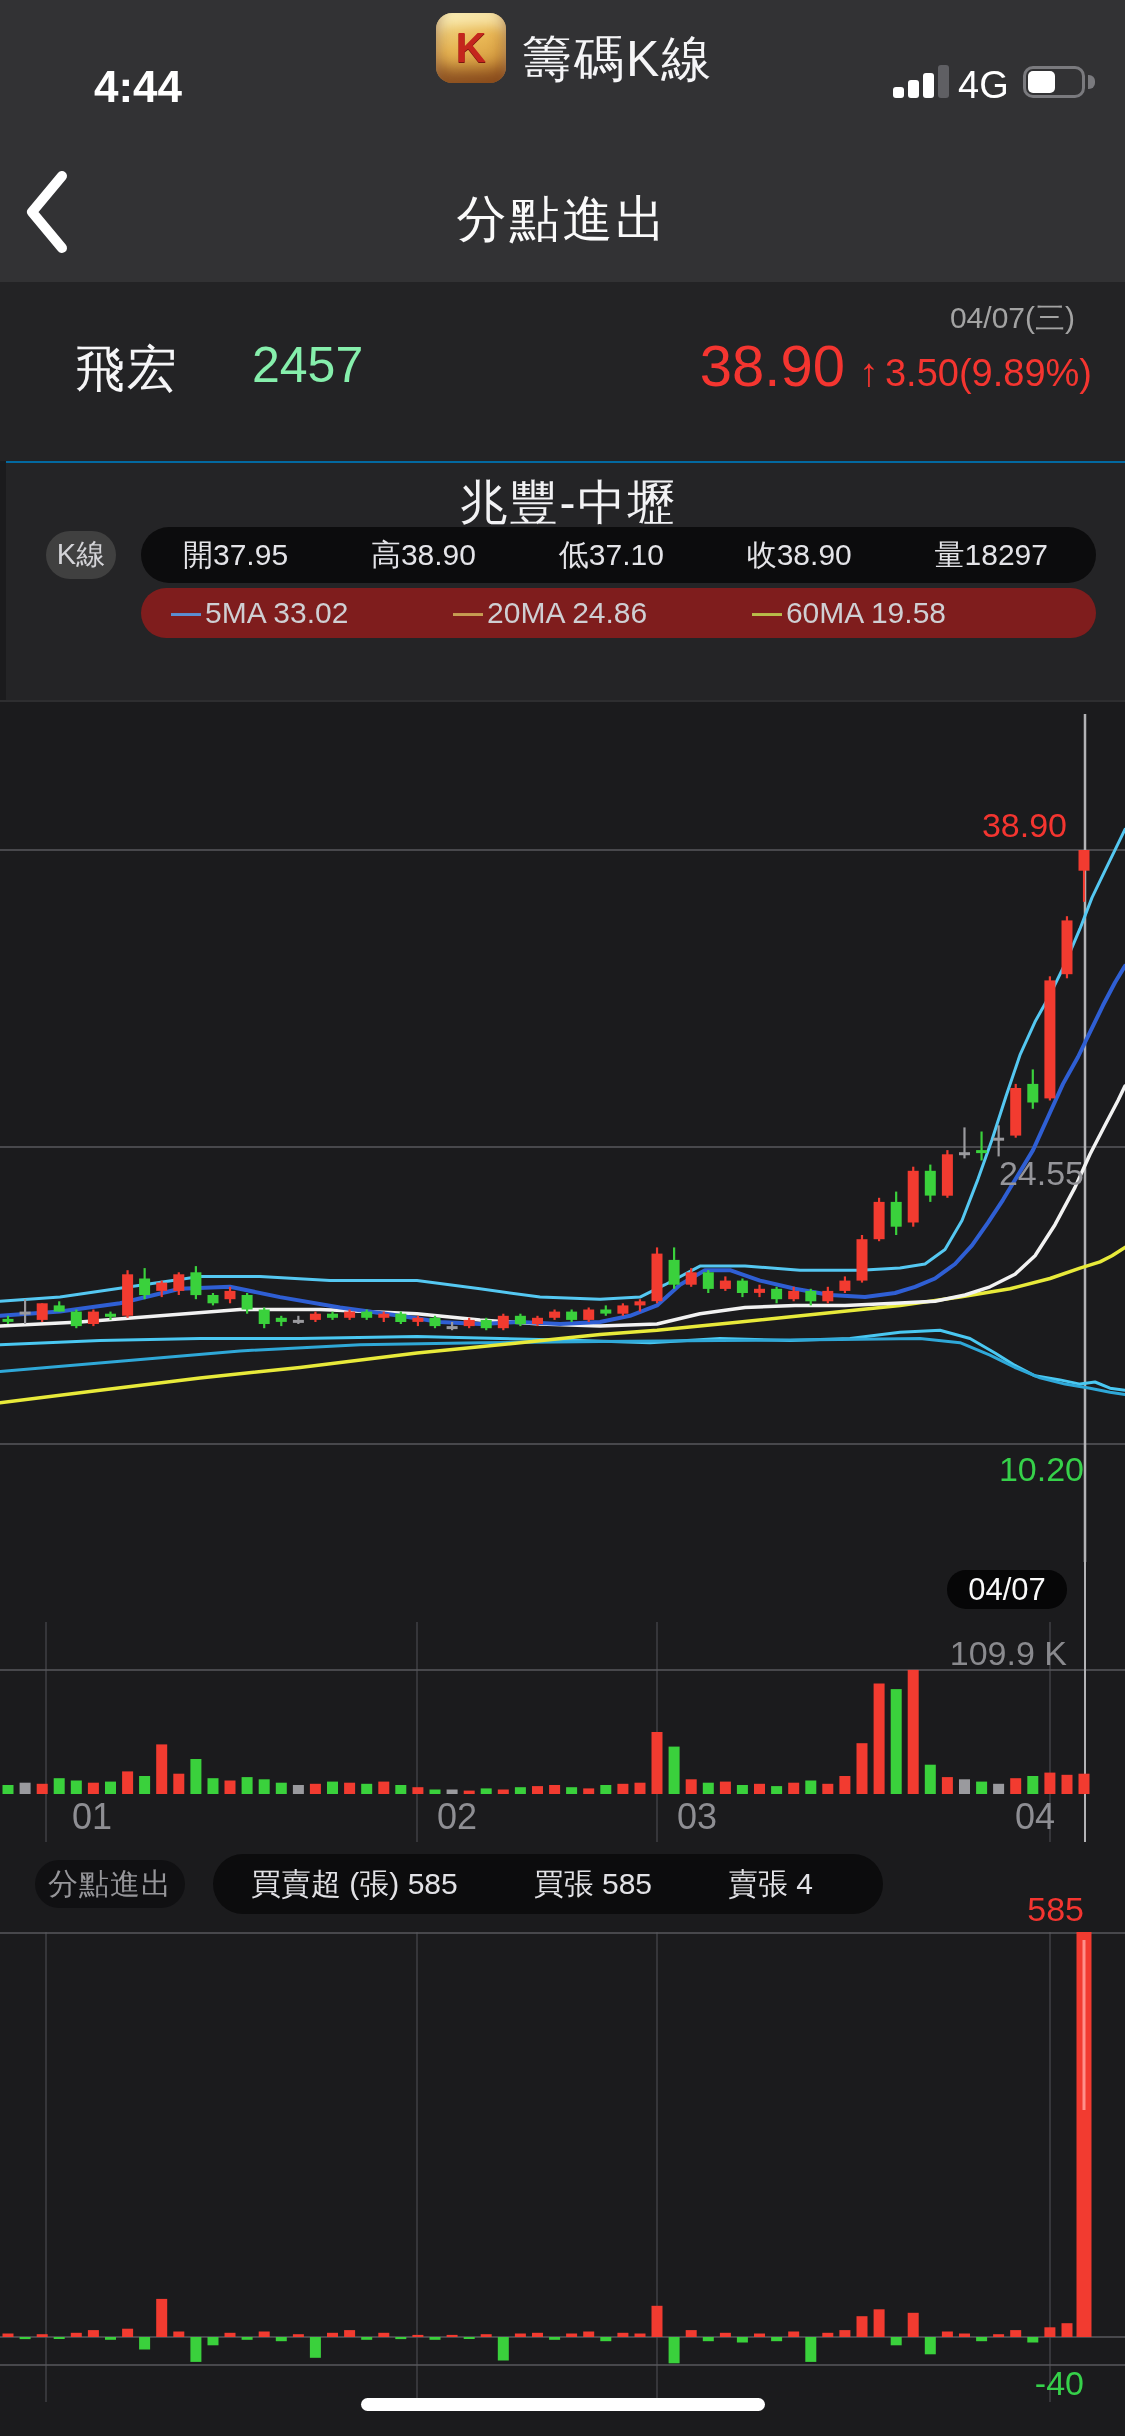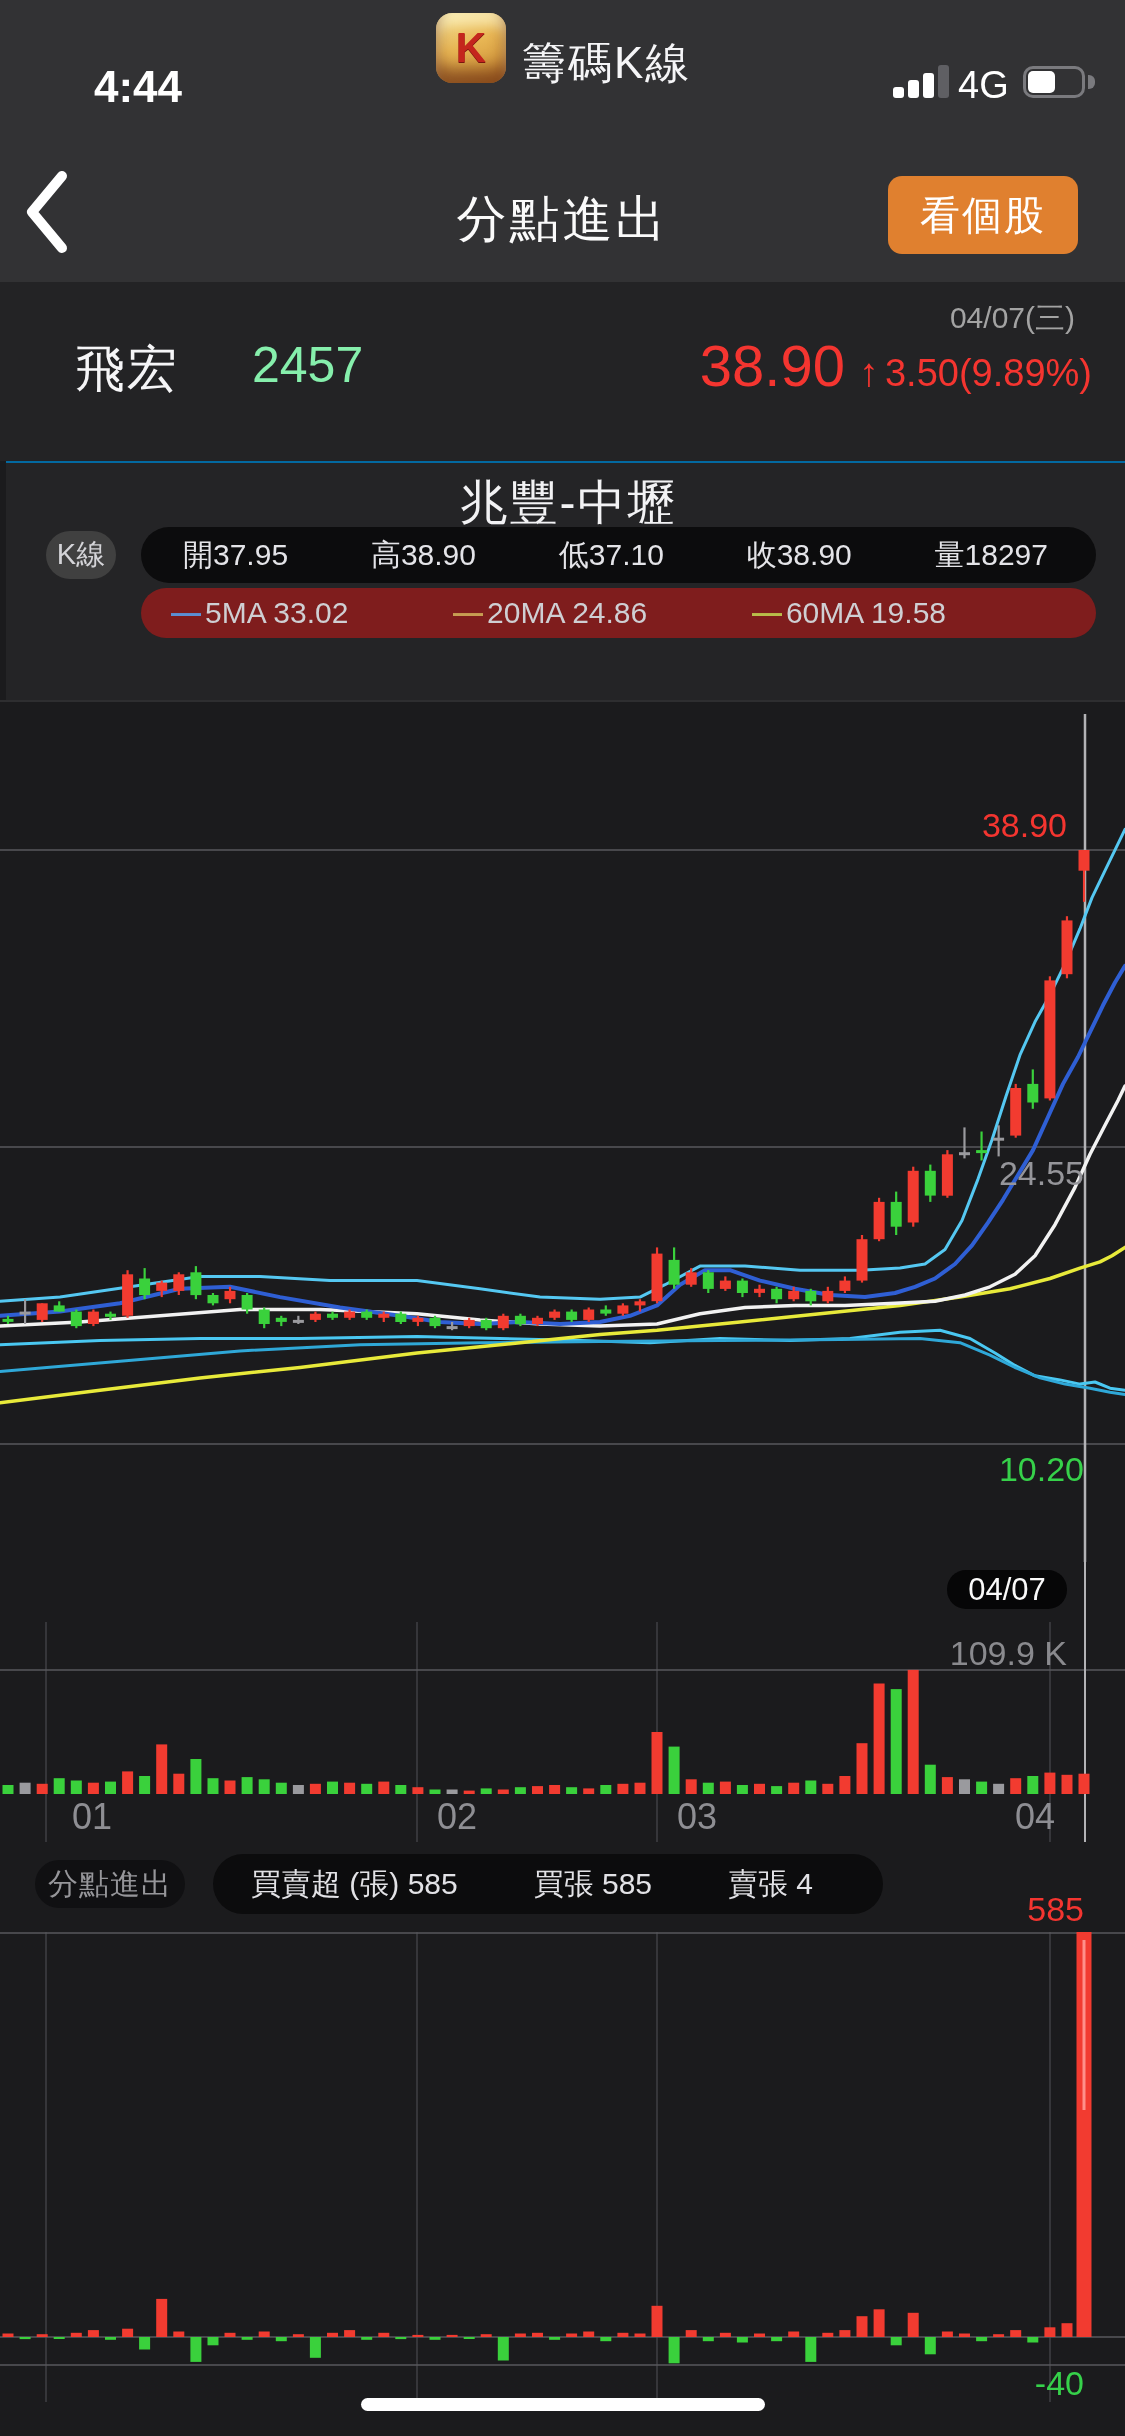--- a/index.html
+++ b/index.html
@@ -7,21 +7,21 @@
   body { font-family:"Liberation Sans","DejaVu Sans",sans-serif; }
   #screen { position:relative; width:1125px; height:2436px; background:#1b1b1d; overflow:hidden; margin:0 auto; }
 
   
   .top-chrome { position:absolute; left:0; top:0; width:1125px; height:282px; background:#323234; }
   .app-icon { position:absolute; left:436px; top:13px; width:70px; height:70px; border-radius:16px;
               background:linear-gradient(160deg,#f6e49a 0%,#e8b654 45%,#c8872e 100%);
               display:flex; align-items:center; justify-content:center;
               box-shadow:inset 0 -14px 16px rgba(80,20,10,.55), inset 0 12px 10px rgba(255,250,210,.5); }
   .app-icon span { color:#c4261d; font-size:42px; font-weight:800; text-shadow:0 1px 0 #7a1410; }
-  .app-title { position:absolute; left:522px; top:34px; font-size:44px; font-weight:500; color:#f5f5f7; letter-spacing:2px; }
+  .app-title { position:absolute; left:522px; top:26px; font-size:50px; font-weight:500; color:#f5f5f7; letter-spacing:2px; }
   .time { position:absolute; left:82px; top:62px; font-size:44px; font-weight:600; color:#ffffff;margin-left:12px; }
   .signal { position:absolute; left:893px; top:65px; width:58px; height:33px; }
   .signal i { position:absolute; bottom:0; width:11px; border-radius:3px; background:#fff; }
   .signal i:nth-child(1){ left:0;  height:11px; }
   .signal i:nth-child(2){ left:15px; height:18px; }
   .signal i:nth-child(3){ left:30px; height:25px; }
   .signal i:nth-child(4){ left:45px; height:33px; background:#5f5f63; }
   .net-type { position:absolute; left:958px; top:64px; font-size:38px; color:#fff; }
   .battery { position:absolute; left:1023px; top:66px; width:74px; height:32px; }
   .battery .body { position:absolute; left:0; top:0; width:62px; height:32px; border:3px solid #7a7a7e; border-radius:10px; }
@@ -99,21 +99,20 @@
       <div class="body"></div>
         <div class="fill"></div>
         <div class="tip"></div>
     </div>
     <div class="back-btn">
       <svg width="90" height="110" viewBox="0 0 90 110">
         <polyline points="52,18 22,54 52,90" fill="none" stroke="#fff" stroke-width="10" stroke-linecap="round" stroke-linejoin="round"></polyline>
       </svg>
     </div>
     <div class="nav-title">分點進出</div>
-    <button class="action-btn">看個股</button>
   </div>
 
   <div class="stock-panel">
     <div class="stock-date">04/07(三)</div>
     <div class="stock-name">飛宏</div>
     <div class="stock-code">2457</div>
     <div class="price-wrap">
       <span class="price-main">38.90</span>
       <span class="price-arrow">↑</span>
       <span class="price-chg">3.50(9.89%)</span>

